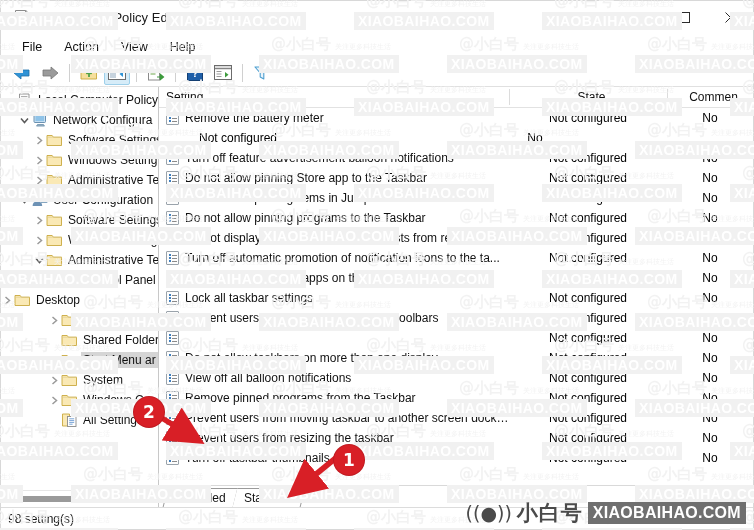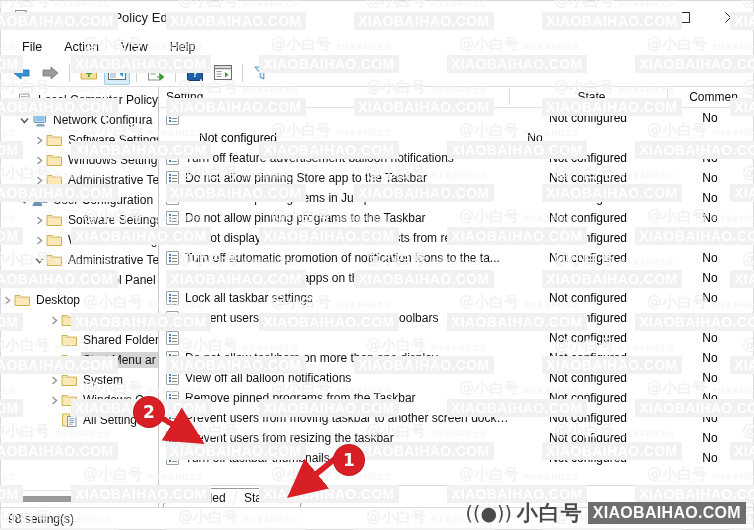--- a/index.html
+++ b/index.html
@@ -614,20 +614,21 @@
           <div class="lrow">
             <div class="c-setting">
               <span class="policy-ico">
                 <i style="top:2px"></i>
                 <i style="top:5px"></i>
                 <i style="top:8px"></i>
                 <b style="top:3px"></b>
                 <b style="top:6px"></b>
                 <b style="top:9px"></b>
               </span>
+              <span class="stext">Remove the battery meter</span>
             </div>
             <div class="c-state">Not configured</div>
             <div class="c-comment">No</div>
           </div>
           <div class="lrow">
             <div class="c-state">Not configured</div>
             <div class="c-comment">No</div>
           </div>
           <div class="lrow">
             <div class="c-setting">

